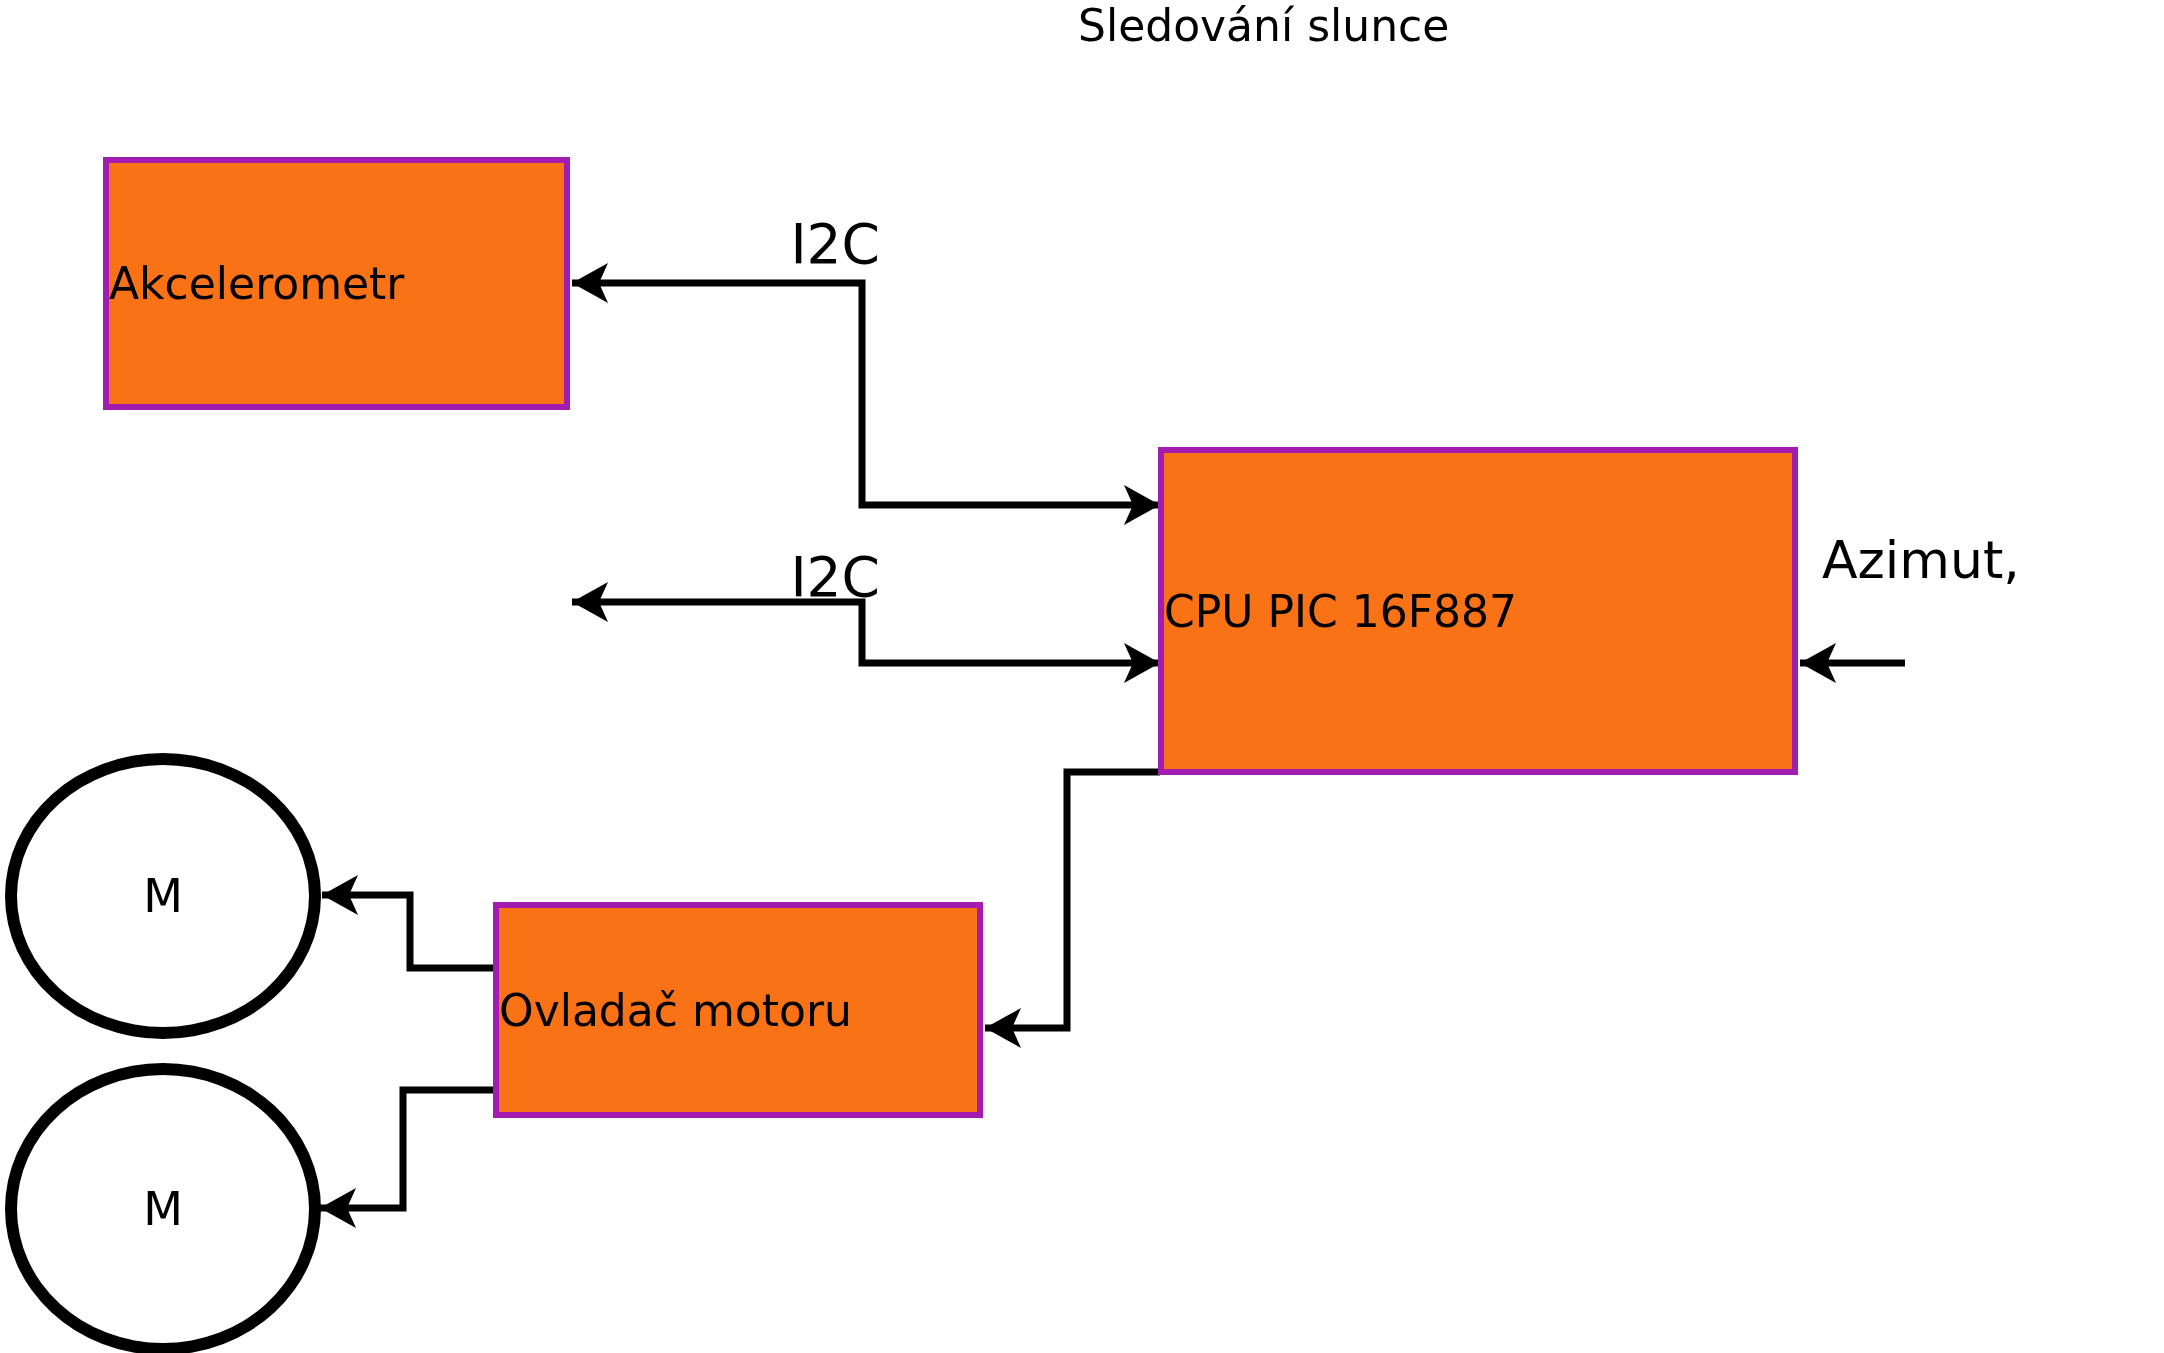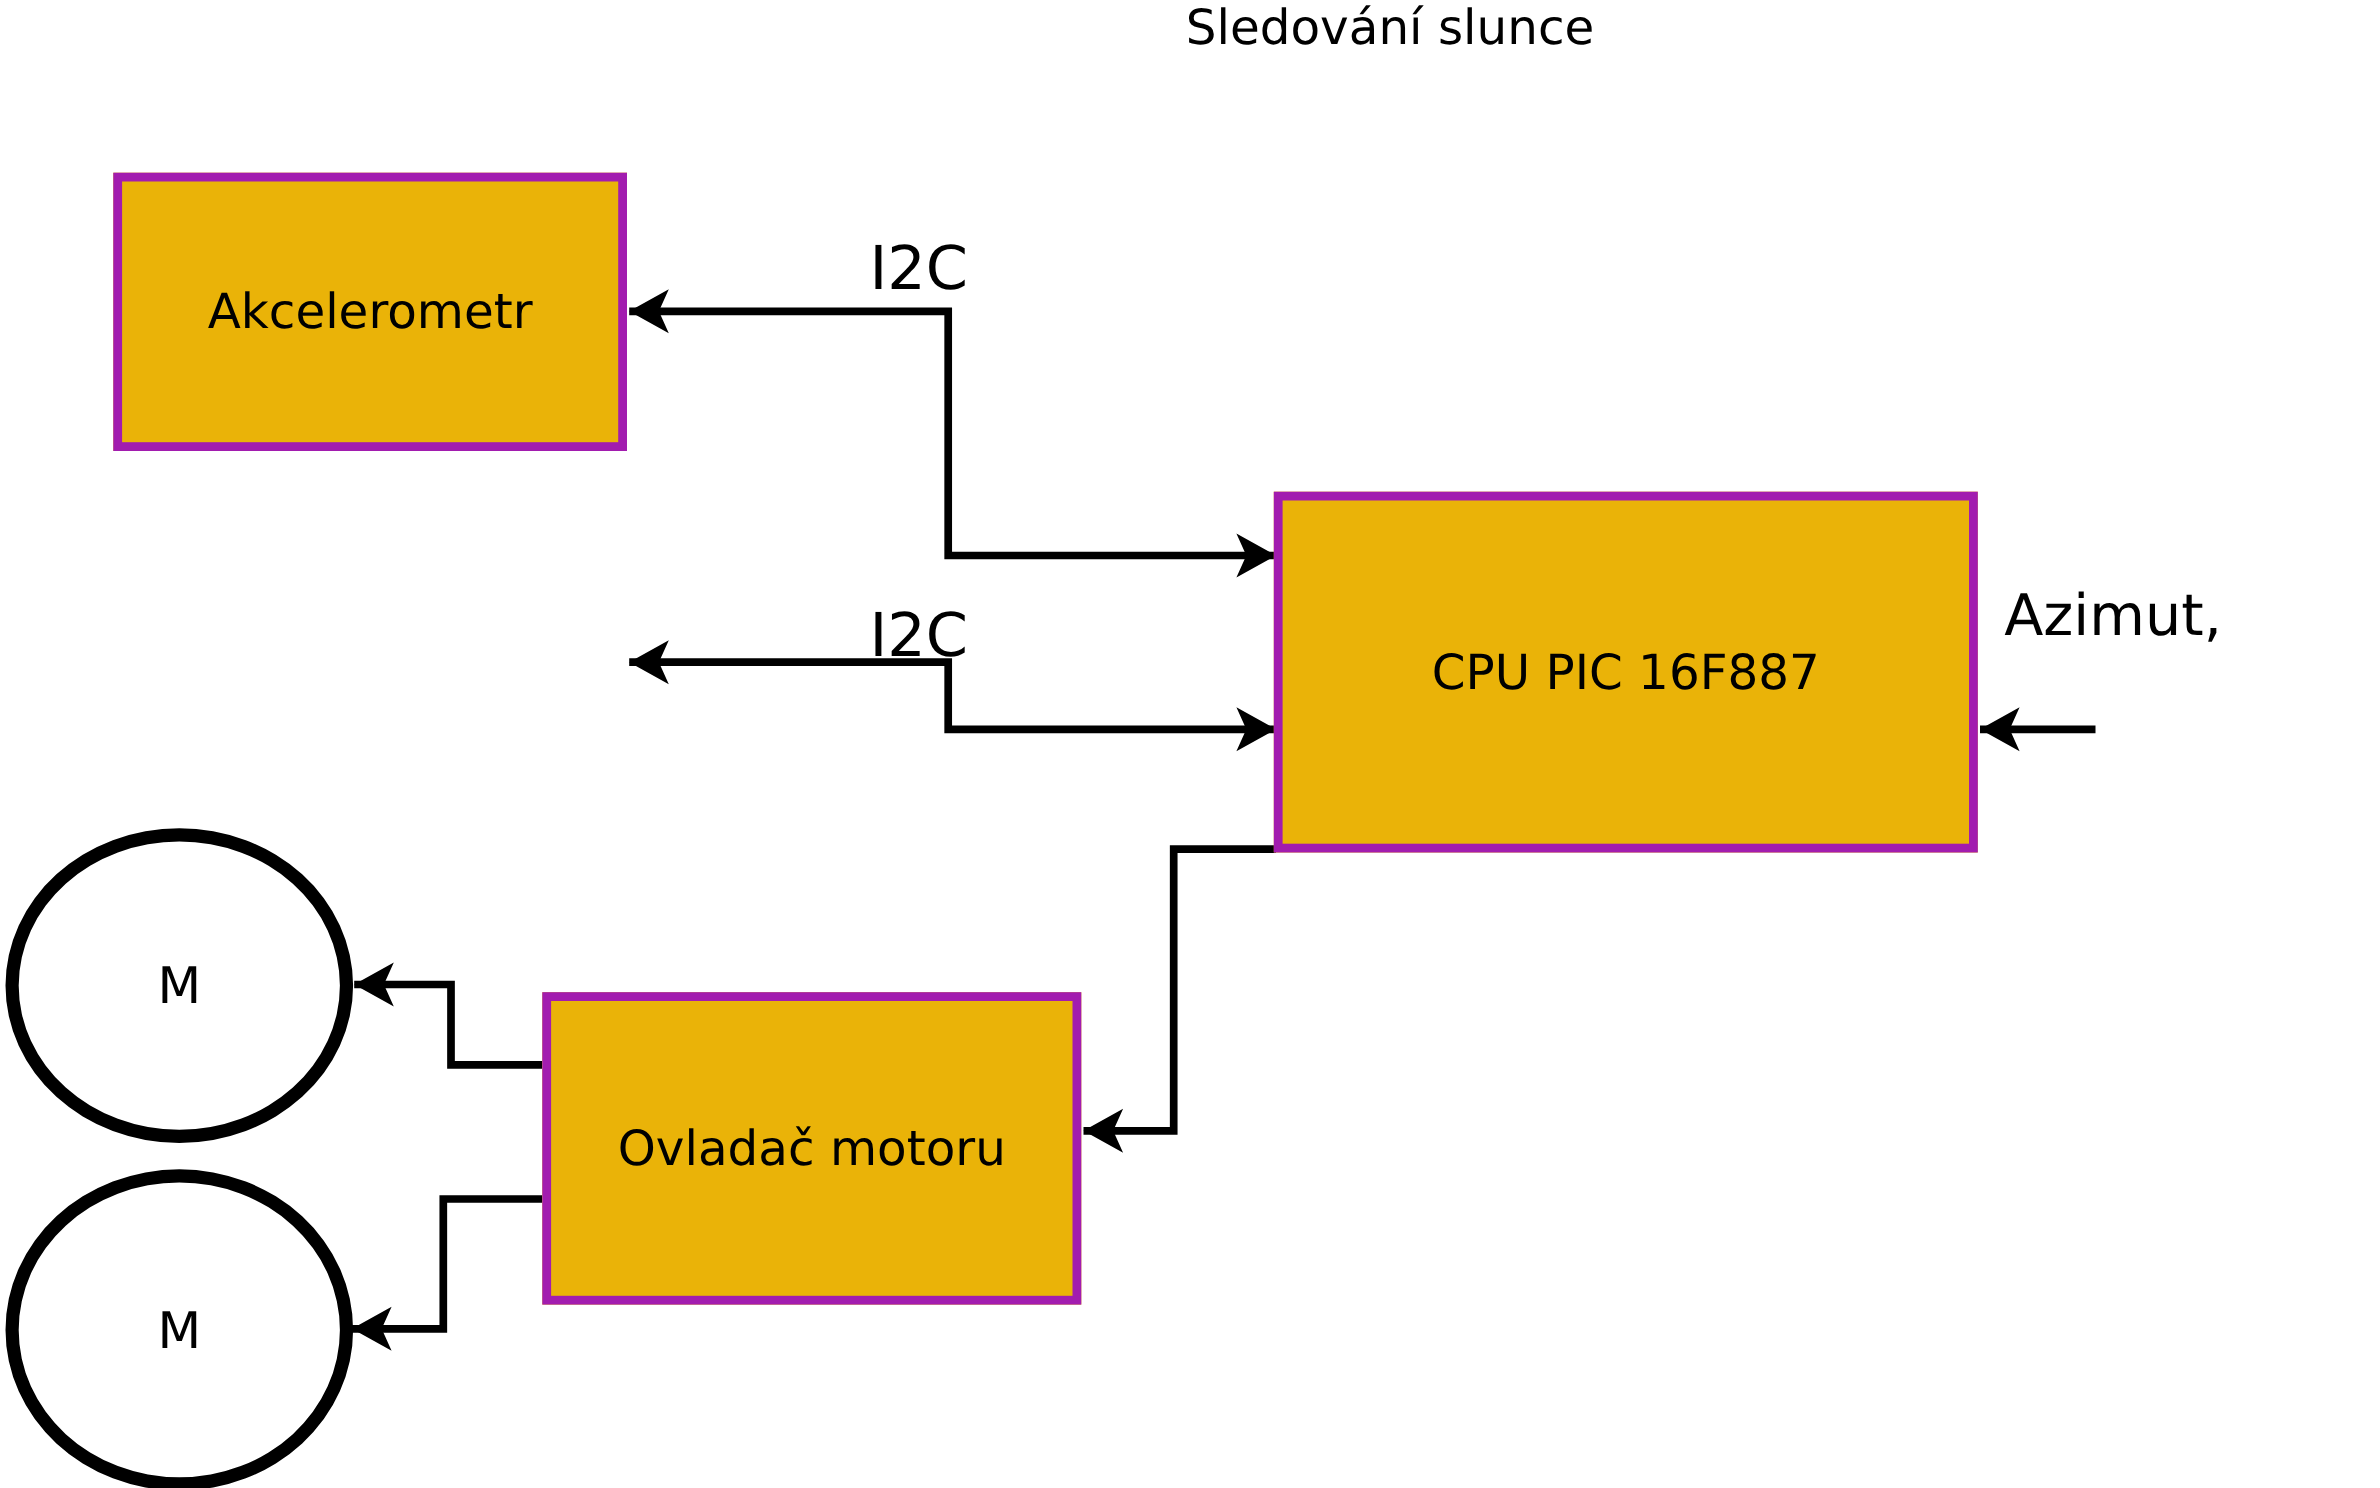--- a/index.html
+++ b/index.html
@@ -28,25 +28,24 @@
     stroke-width: 7;
     stroke-linejoin: miter;
   }
   .arrowhead {
     fill: #000000;
     stroke: none;
   }
   .block {
     position: absolute;
     box-sizing: border-box;
-    border: 8px solid #a21caf;
-    background: #eab308;
+    border: 6px solid #a21caf;
+    background: #f97316;
     display: flex;
     align-items: center;
-    justify-content: center;
   }
   .block-label {
     font-size: 44px;
     white-space: nowrap;
   }
   .motor {
     position: absolute;
     box-sizing: border-box;
     border: 12px solid #000000;
     border-radius: 50%;
@@ -80,21 +79,21 @@
     font-size: 52px;
     line-height: 62px;
     white-space: nowrap;
   }
   .azimut-label span { display: block; }
 
   
   .block.akcelerometr { left: 103px;  top: 157px; width: 467px; height: 253px; }
   .block.magnetometr  { left: 103px;  top: 475px; width: 467px; height: 253px; }
   .block.cpu          { left: 1158px; top: 447px; width: 640px; height: 328px; }
-  .block.motor-driver { left: 493px;  top: 902px; width: 490px; height: 284px; }
+  .block.motor-driver { left: 493px;  top: 902px; width: 490px; height: 216px; }
   .motor.motor1 { left: 5px; top: 753px; width: 316px; height: 286px; }
   .motor.motor2 { left: 5px; top: 1063px; width: 316px; height: 292px; }
 </style>
 </head>
 <body>
 
 <div class="canvas">
 
   <svg class="wires" viewBox="0 0 2164 1353" xmlns="http://www.w3.org/2000/svg">
 

